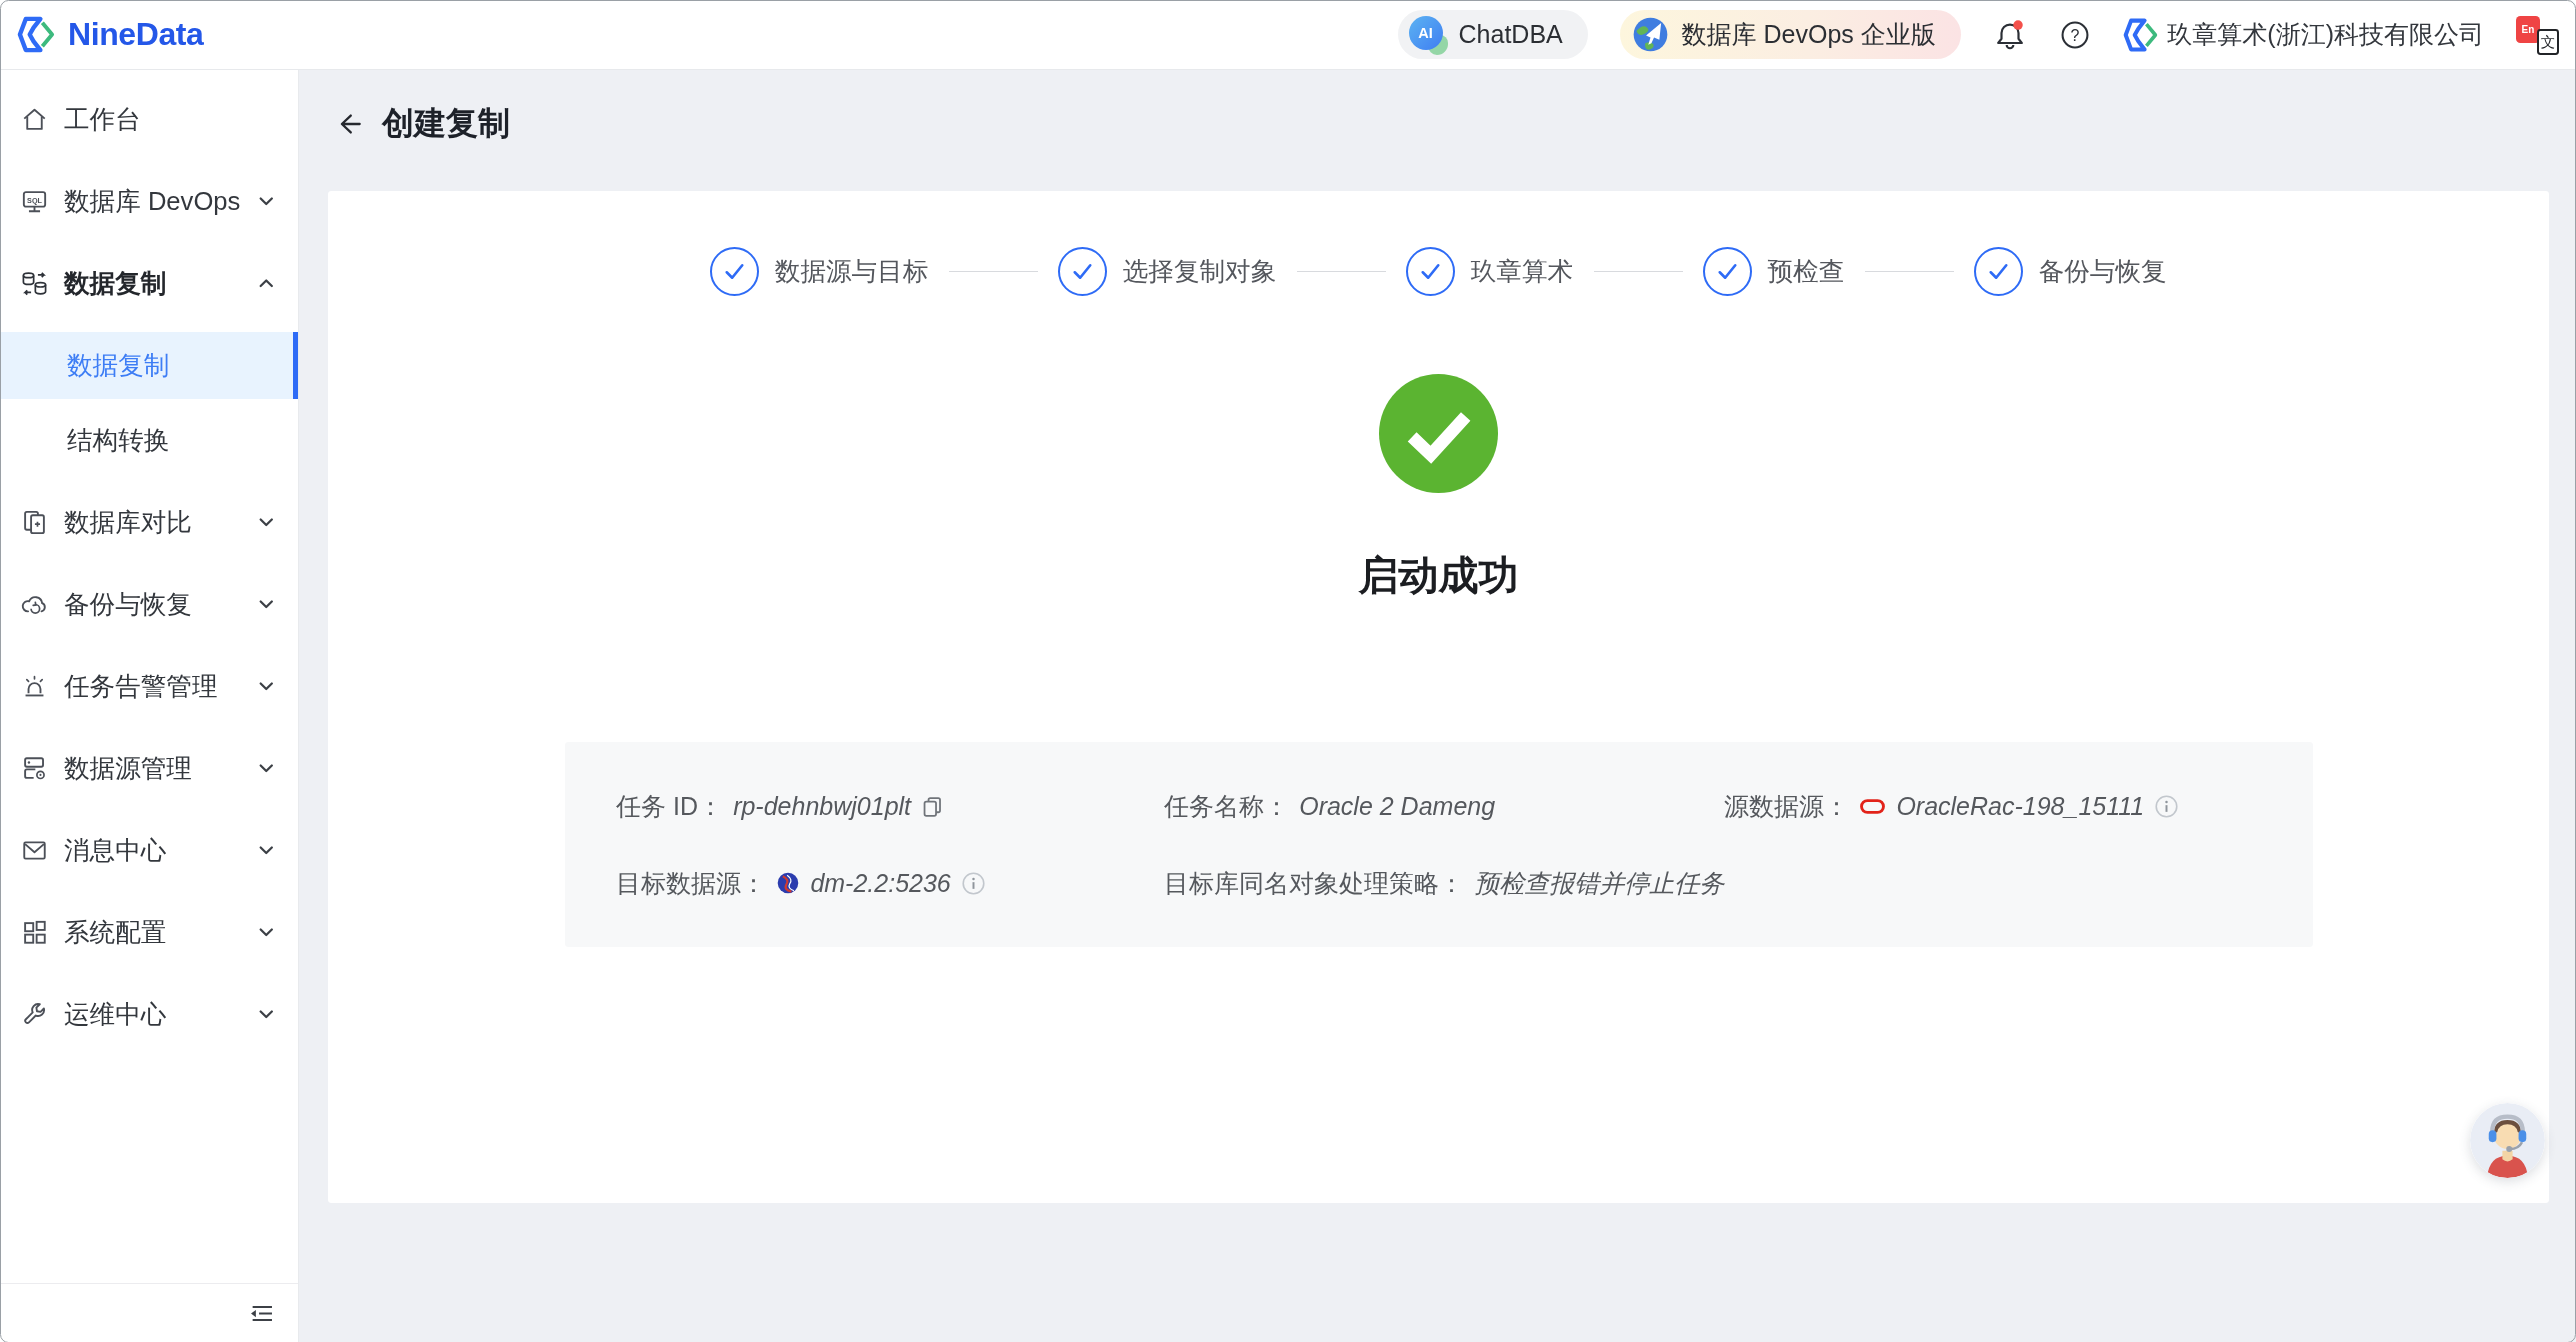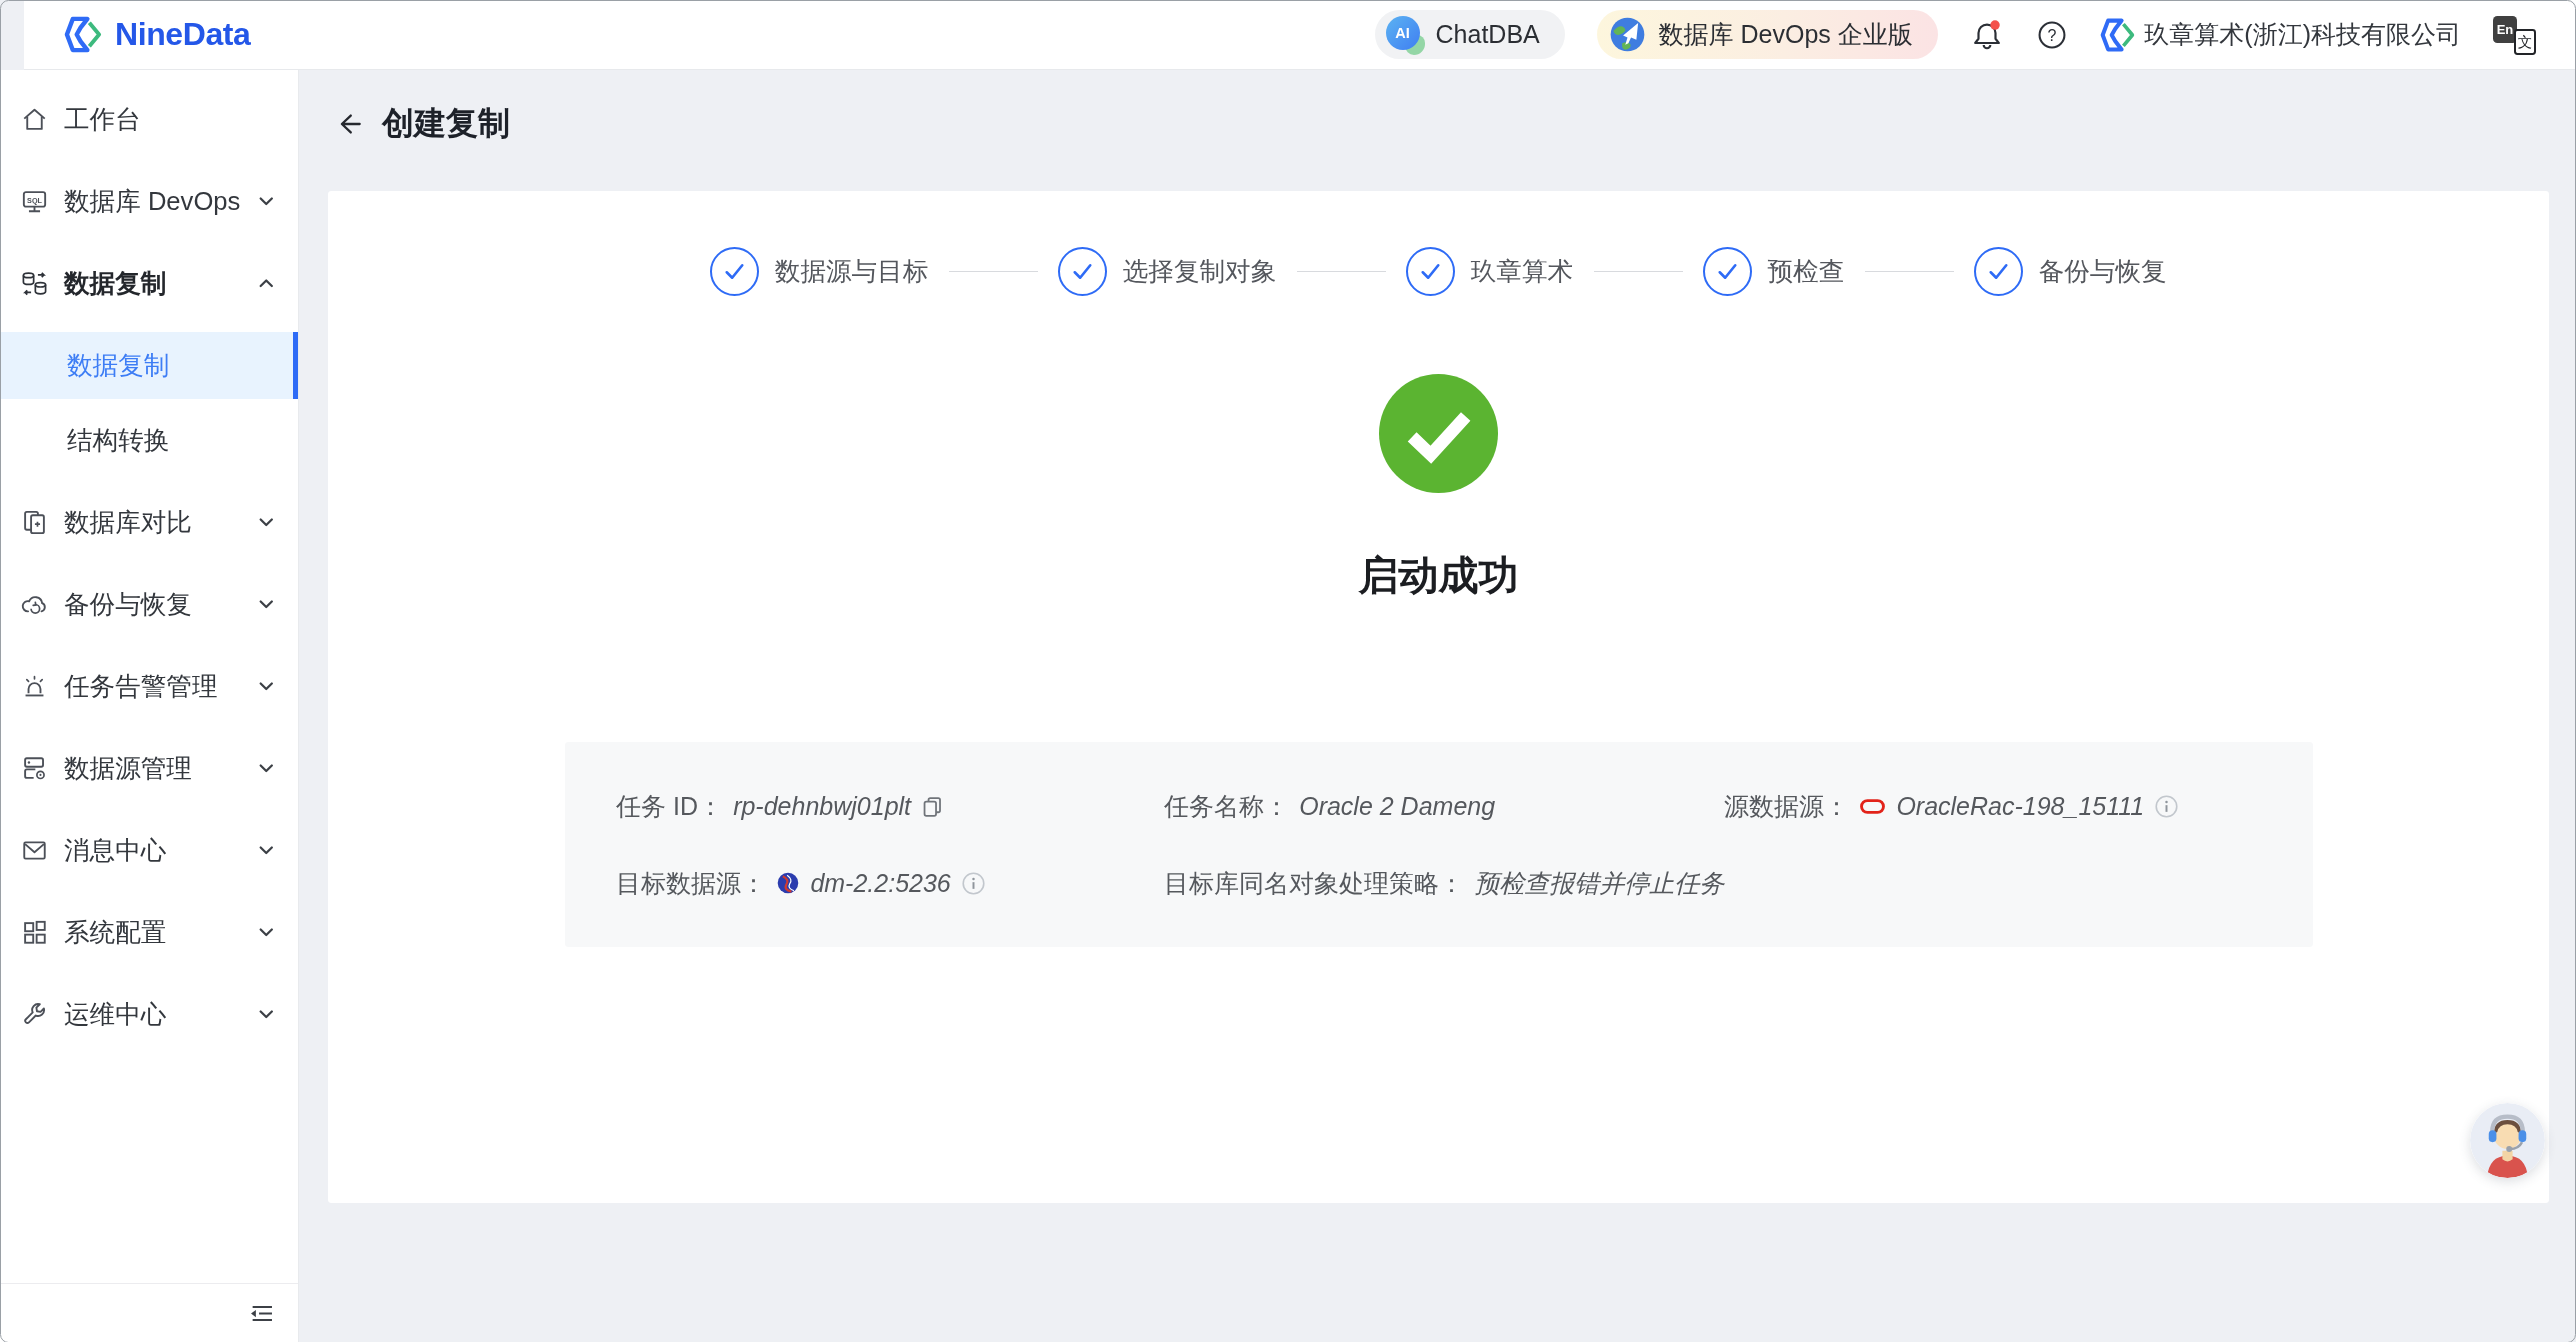--- a/index.html
+++ b/index.html
@@ -8,40 +8,40 @@
     font-family:"Liberation Sans","DejaVu Sans",sans-serif;
     background:#eef0f4; position:relative; overflow:hidden;
     color:#33373d;
   }
   .window-frame { position:absolute; inset:0; border:1.7px solid #9aa0a6; border-radius:8.5px; pointer-events:none; z-index:99; }
 
   
   .header {
     position:absolute; top:0; left:0; right:0; height:70px; background:#fff;
     border-bottom:0.9px solid #e7e9ec; display:flex; align-items:center;
-    padding:0 40px; z-index:5;margin-left:24px;
+    padding:0 17px; z-index:5;
   }
   .brand { display:flex; align-items:center; gap:12px; }
   .brand-name { font-size:32px; font-weight:bold; color:#2457e8; letter-spacing:-0.4px; }
   .header-right { margin-left:auto; display:flex; align-items:center; gap:32px; }
   .pill { display:flex; align-items:center; height:49px; border-radius:25px; padding:0 25.6px 0 10.2px; gap:12px; cursor:pointer; }
   .pill-chat { background:#f1f2f4; }
   .pill-edition { background:linear-gradient(90deg,#fdf6dd 0%,#fbeee2 55%,#fbe3e4 100%); }
   .ai-badge { position:relative; width:38px; height:38px; flex:none; }
   .ai-badge .blob { position:absolute; right:-1.7px; bottom:-1.7px; width:20.5px; height:20.5px; background:#94d6a6; border-radius:50% 40% 55% 45%; }
   .ai-badge .disc { position:absolute; left:0; top:0; width:34px; height:34px; border-radius:50%;
     background:linear-gradient(135deg,#5cb3f2,#3f7ef2); color:#fff; font-size:14.5px; font-weight:bold;
     display:flex; align-items:center; justify-content:center; }
   .pill-label { font-size:25px; color:#2b2e33; }
   .icon-btn { background:none; border:none; cursor:pointer; display:flex; align-items:center; }
   .account { display:flex; align-items:center; gap:8px; cursor:pointer; }
   .company-name { font-size:25px; color:#33373d; }
   .translate-wrap { position:relative; width:43px; height:41px; cursor:pointer; }
-  .tr-dark { position:absolute; left:0; top:1.7px; width:24px; height:27px; background:#404040; border-radius:4.3px;
-    color:#fff; font-size:13px; font-weight:bold; display:flex; align-items:center; justify-content:center; }
+  .tr-dark { position:absolute; left:0; top:1.7px; width:24px; height:27px; background:#ef4444; border-radius:4.3px;
+    color:#fff; font-size:10px; font-weight:bold; display:flex; align-items:center; justify-content:center; }
   .tr-light { position:absolute; right:0; bottom:0; width:22px; height:25.6px; background:#fff; border:2.1px solid #222428;
     border-radius:3.4px; color:#222428; font-size:14.5px; display:flex; align-items:center; justify-content:center; }
 
   
   .sidebar { position:absolute; top:70px; left:0; bottom:0; width:299px; background:#fff;
     border-right:0.9px solid #e8eaed; z-index:4; }
   .side-nav { padding-top:8.5px; }
   .side-item { height:82px; display:flex; align-items:center; padding:0 22px 0 19.6px; cursor:pointer; }
   .side-item .icn { width:29px; height:29px; margin-right:15.4px; flex:none; }
   .side-item .lbl { font-size:25.6px; color:#33373d; flex:1; white-space:nowrap; }

